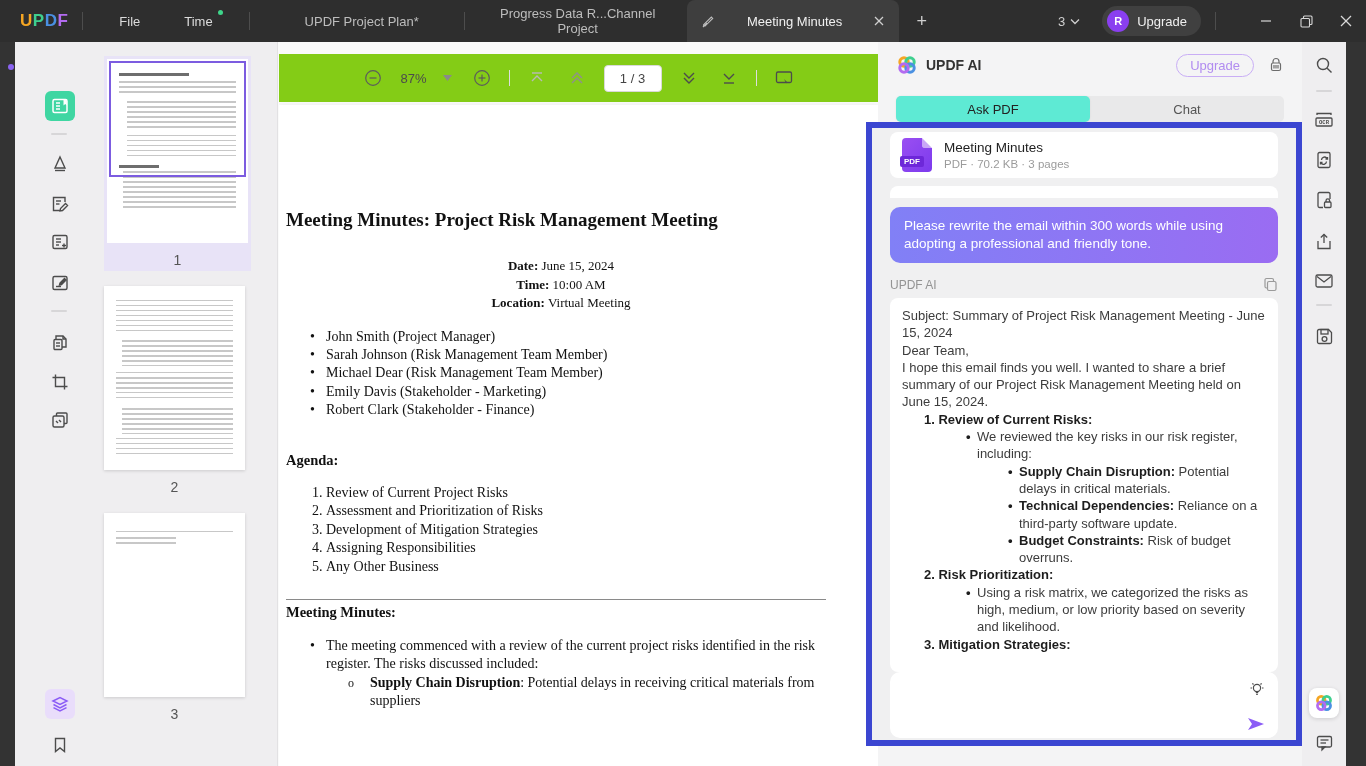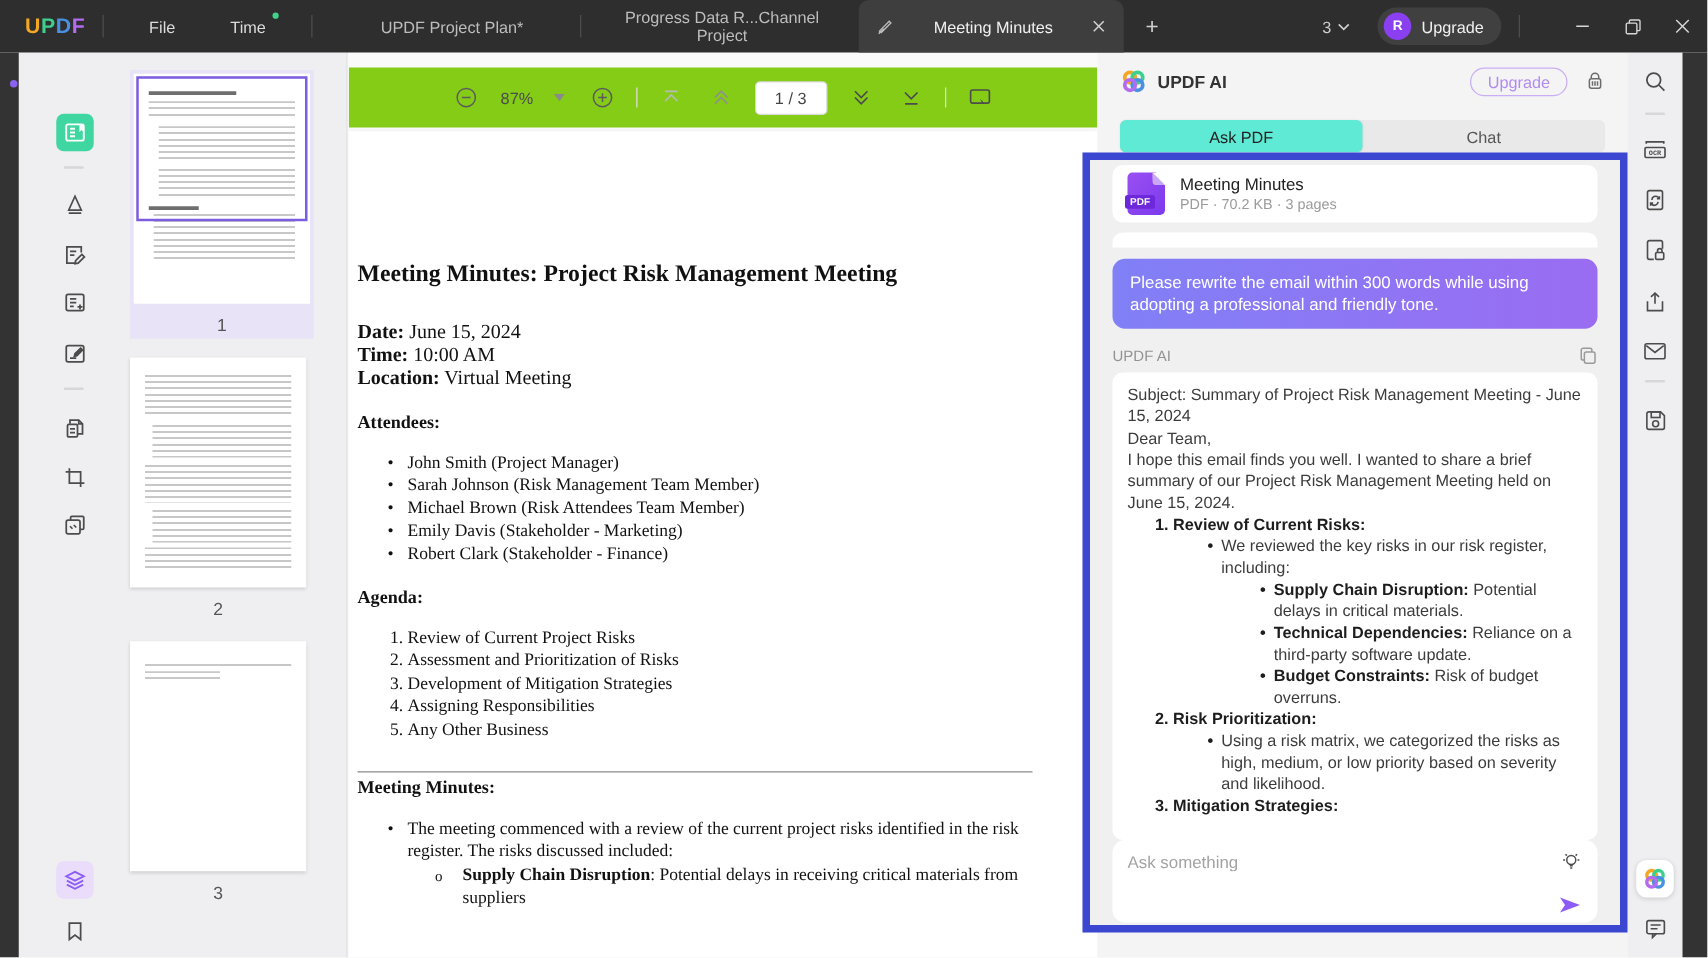--- a/index.html
+++ b/index.html
@@ -51,21 +51,21 @@
   
   #viewer { position:absolute; left:279px; top:42px; width:599px; height:724px; background:#fafafa; overflow:hidden; }
   #pdf-toolbar { position:absolute; left:0; top:12px; width:100%; height:48px; display:flex; align-items:center; justify-content:center; gap:14px; color:#5c5c5c; background:#84cc16; z-index:3; }
   .tbi { display:flex; align-items:center; justify-content:center; width:26px; height:26px; }
   .tb-sep2 { width:1px; height:16px; background:#dddddd; }
   .zoom-label { font-size:13px; color:#4c4c4c; }
   .page-box { width:58px; height:27px; background:#fff; border:1px solid #d9d9d9; border-radius:4px; display:flex; align-items:center; justify-content:center; font-size:13px; color:#444; }
 
   #doc-page { position:absolute; left:0; top:63px; width:599px; height:720px; background:#fff; box-shadow:0 0 5px rgba(0,0,0,.06); padding:104px 42px 10px 7px; font-family:"Liberation Serif",serif; color:#111; }
   .doc-title { font-size:19px; font-weight:bold; }
-  .doc-meta { margin-top:26px; font-size:16px; line-height:18.5px; }
+  .doc-meta { margin-top:26px; font-size:13px; line-height:18.5px;text-align:center; }
   .doc-h { font-size:14.5px; font-weight:bold; margin-top:17px; }
   .doc-ul { list-style:none; margin:15px 0 0 22px; font-size:14px; line-height:18.4px; }
   .doc-ul li { padding-left:18px; position:relative; }
   .doc-ul li::before { content:"•"; position:absolute; left:2px; }
   .doc-ol { margin:15px 0 0 40px; font-size:14px; line-height:18.6px; }
   .doc-hr { border:none; border-top:1px solid #8a8a8a; margin:22px 0 0 0; width:540px; }
   .doc-para { font-size:14px; line-height:18.5px; }
   .sub-o { list-style:none; margin:0 0 0 62px; font-size:14px; line-height:18.5px; }
   .sub-o li { padding-left:22px; position:relative; }
   .sub-o li::before { content:"o"; position:absolute; left:0; font-size:12px; }
@@ -360,29 +360,28 @@
     </div>
   </div>
 
   <div id="doc-page">
     <div class="doc-title">Meeting Minutes: Project Risk Management Meeting</div>
     <div class="doc-meta">
       <div><b>Date:</b><span> June 15, 2024</span></div>
       <div><b>Time:</b><span> 10:00 AM</span></div>
       <div><b>Location:</b><span> Virtual Meeting</span></div>
     </div>
-    <div class="doc-h">Attendees:</div>
     <ul class="doc-ul">
       <li>John Smith (Project Manager)</li>
       <li>Sarah Johnson (Risk Management Team Member)</li>
-      <li>Michael Brown (Risk Attendees Team Member)</li>
+      <li>Michael Dear (Risk Management Team Member)</li>
       <li>Emily Davis (Stakeholder - Marketing)</li>
       <li>Robert Clark (Stakeholder - Finance)</li>
     </ul>
-    <div class="doc-h" style="margin-top:16px">Agenda:</div>
+    <div class="doc-h" style="margin-top:32px">Agenda:</div>
     <ol class="doc-ol">
       <li>Review of Current Project Risks</li>
       <li>Assessment and Prioritization of Risks</li>
       <li>Development of Mitigation Strategies</li>
       <li>Assigning Responsibilities</li>
       <li>Any Other Business</li>
     </ol>
     <hr class="doc-hr">
     <div class="doc-h" style="margin-top:4px">Meeting Minutes:</div>
     <ul class="doc-ul" style="margin-top:16px; max-width:540px">
@@ -479,21 +478,20 @@
         <div class="r-line" style="padding-left: 64px;">
           <span class="r-bullet">•</span>
           <span><span>Using a risk matrix, we categorized the risks as high, medium, or low priority based on severity and likelihood.</span></span>
         </div>
         <div class="r-line" style="padding-left: 22px;">
           <span><b>3. Mitigation Strategies:</b></span>
         </div>
       </div>
   </div>
   <div class="input-card">
-    <input class="ask-input" type="text" placeholder="Ask something" style="">
     <span class="bulb-btn">
       <svg width="18" height="18" viewBox="0 0 18 18" fill="none" stroke="#4c4c4c" stroke-width="1.2">
           <circle cx="9" cy="8" r="3.6"></circle>
           <line x1="7.8" y1="12.6" x2="10.2" y2="12.6"></line>
           <line x1="8.2" y1="14.4" x2="9.8" y2="14.4"></line>
           <line x1="2.5" y1="8" x2="4" y2="8"></line>
           <line x1="14" y1="8" x2="15.5" y2="8"></line>
           <line x1="4.4" y1="3.4" x2="5.5" y2="4.5"></line>
           <line x1="12.5" y1="4.5" x2="13.6" y2="3.4"></line>
         </svg>

